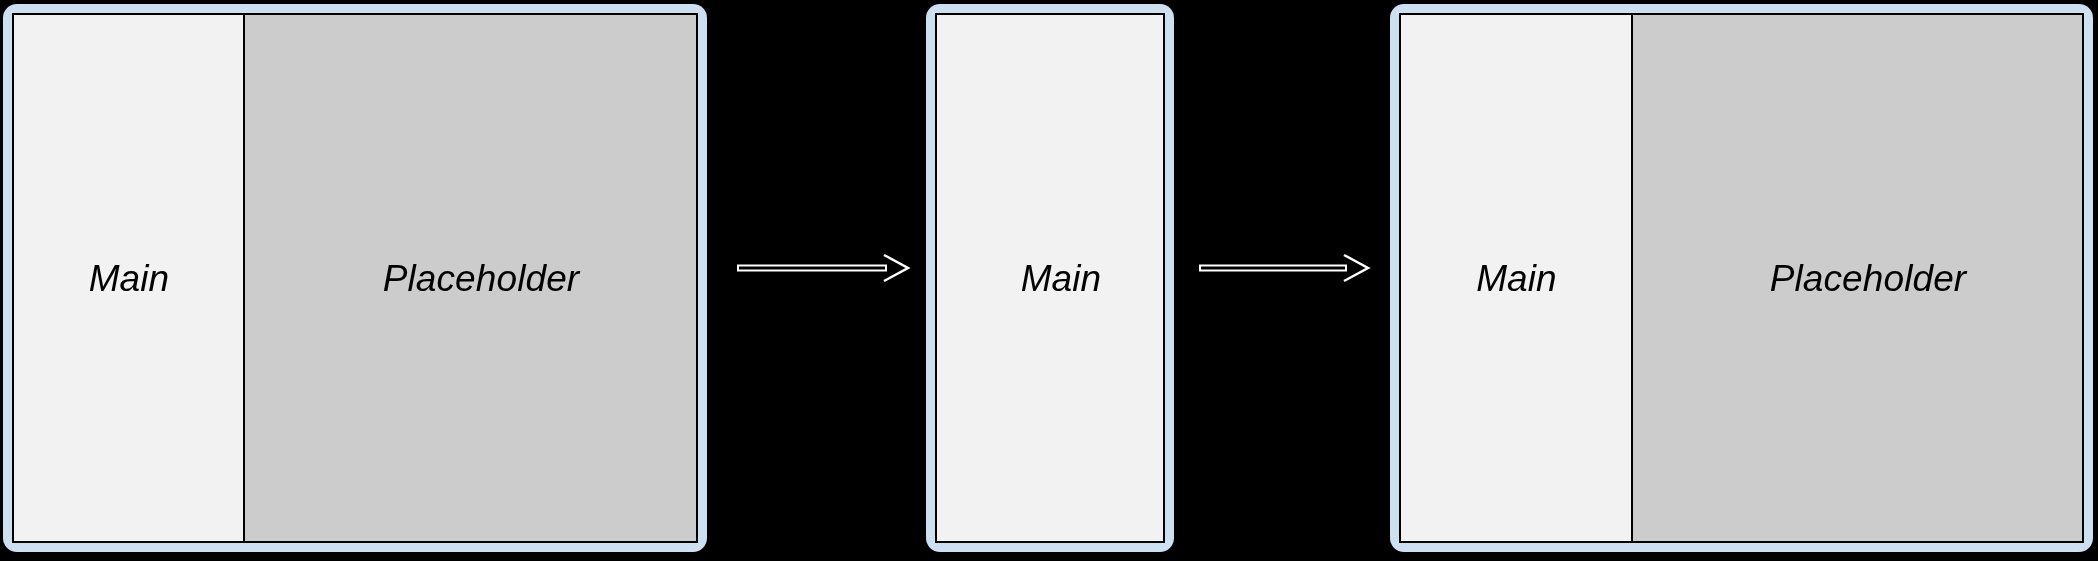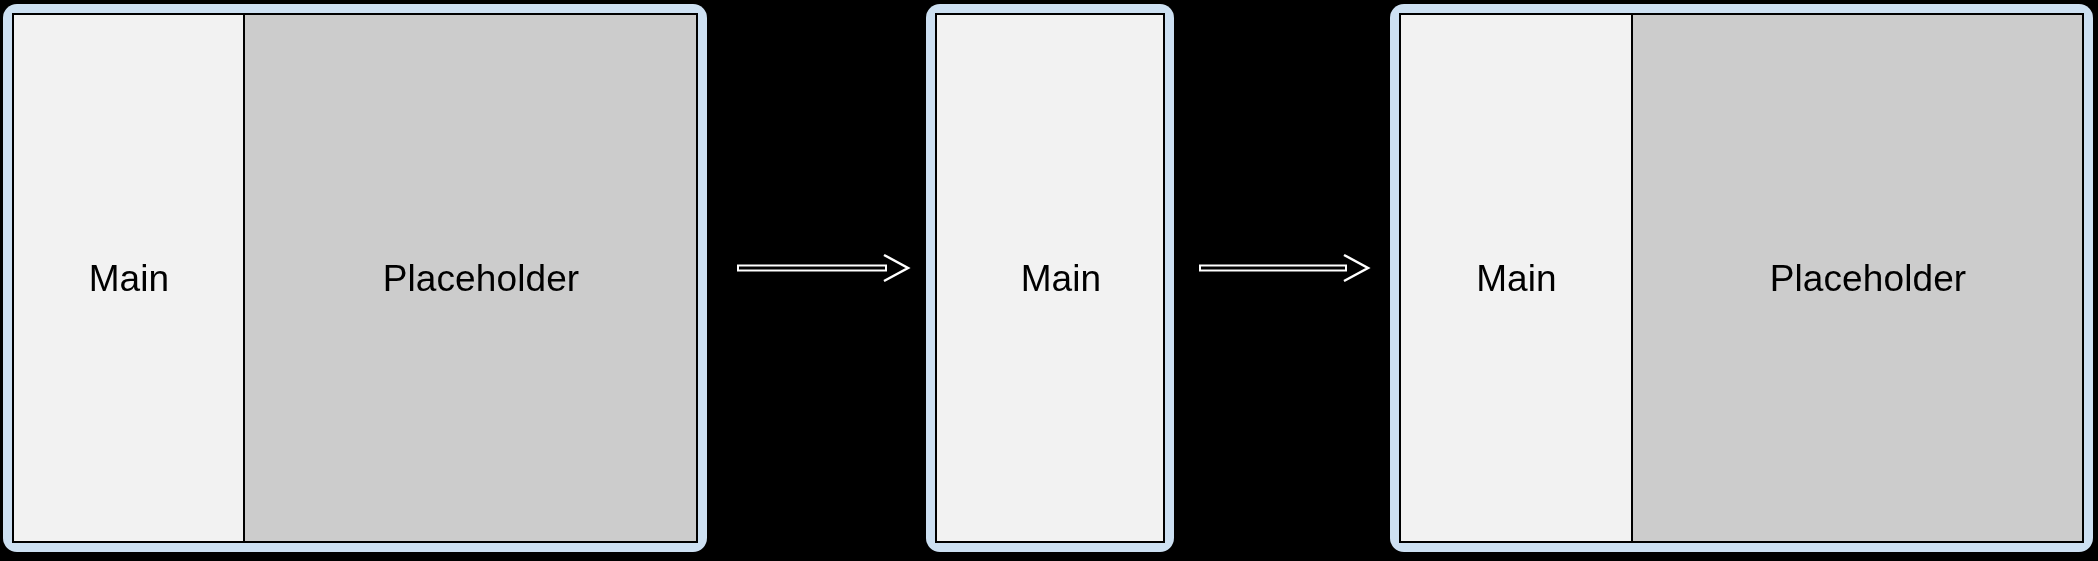--- a/index.html
+++ b/index.html
@@ -12,20 +12,21 @@
     height: 561px;
     font-family: "Liberation Sans", sans-serif;
     overflow: hidden;
   }
 
   #canvas {
     position: relative;
     width: 1888px;
     height: 561px;
     background: #000000;
+    font-style: italic;
   }
 
   
   .panel {
     position: absolute;
     box-sizing: border-box;
     background: #cde0f2;
     border-radius: 14px;
     padding: 9px;
   }

